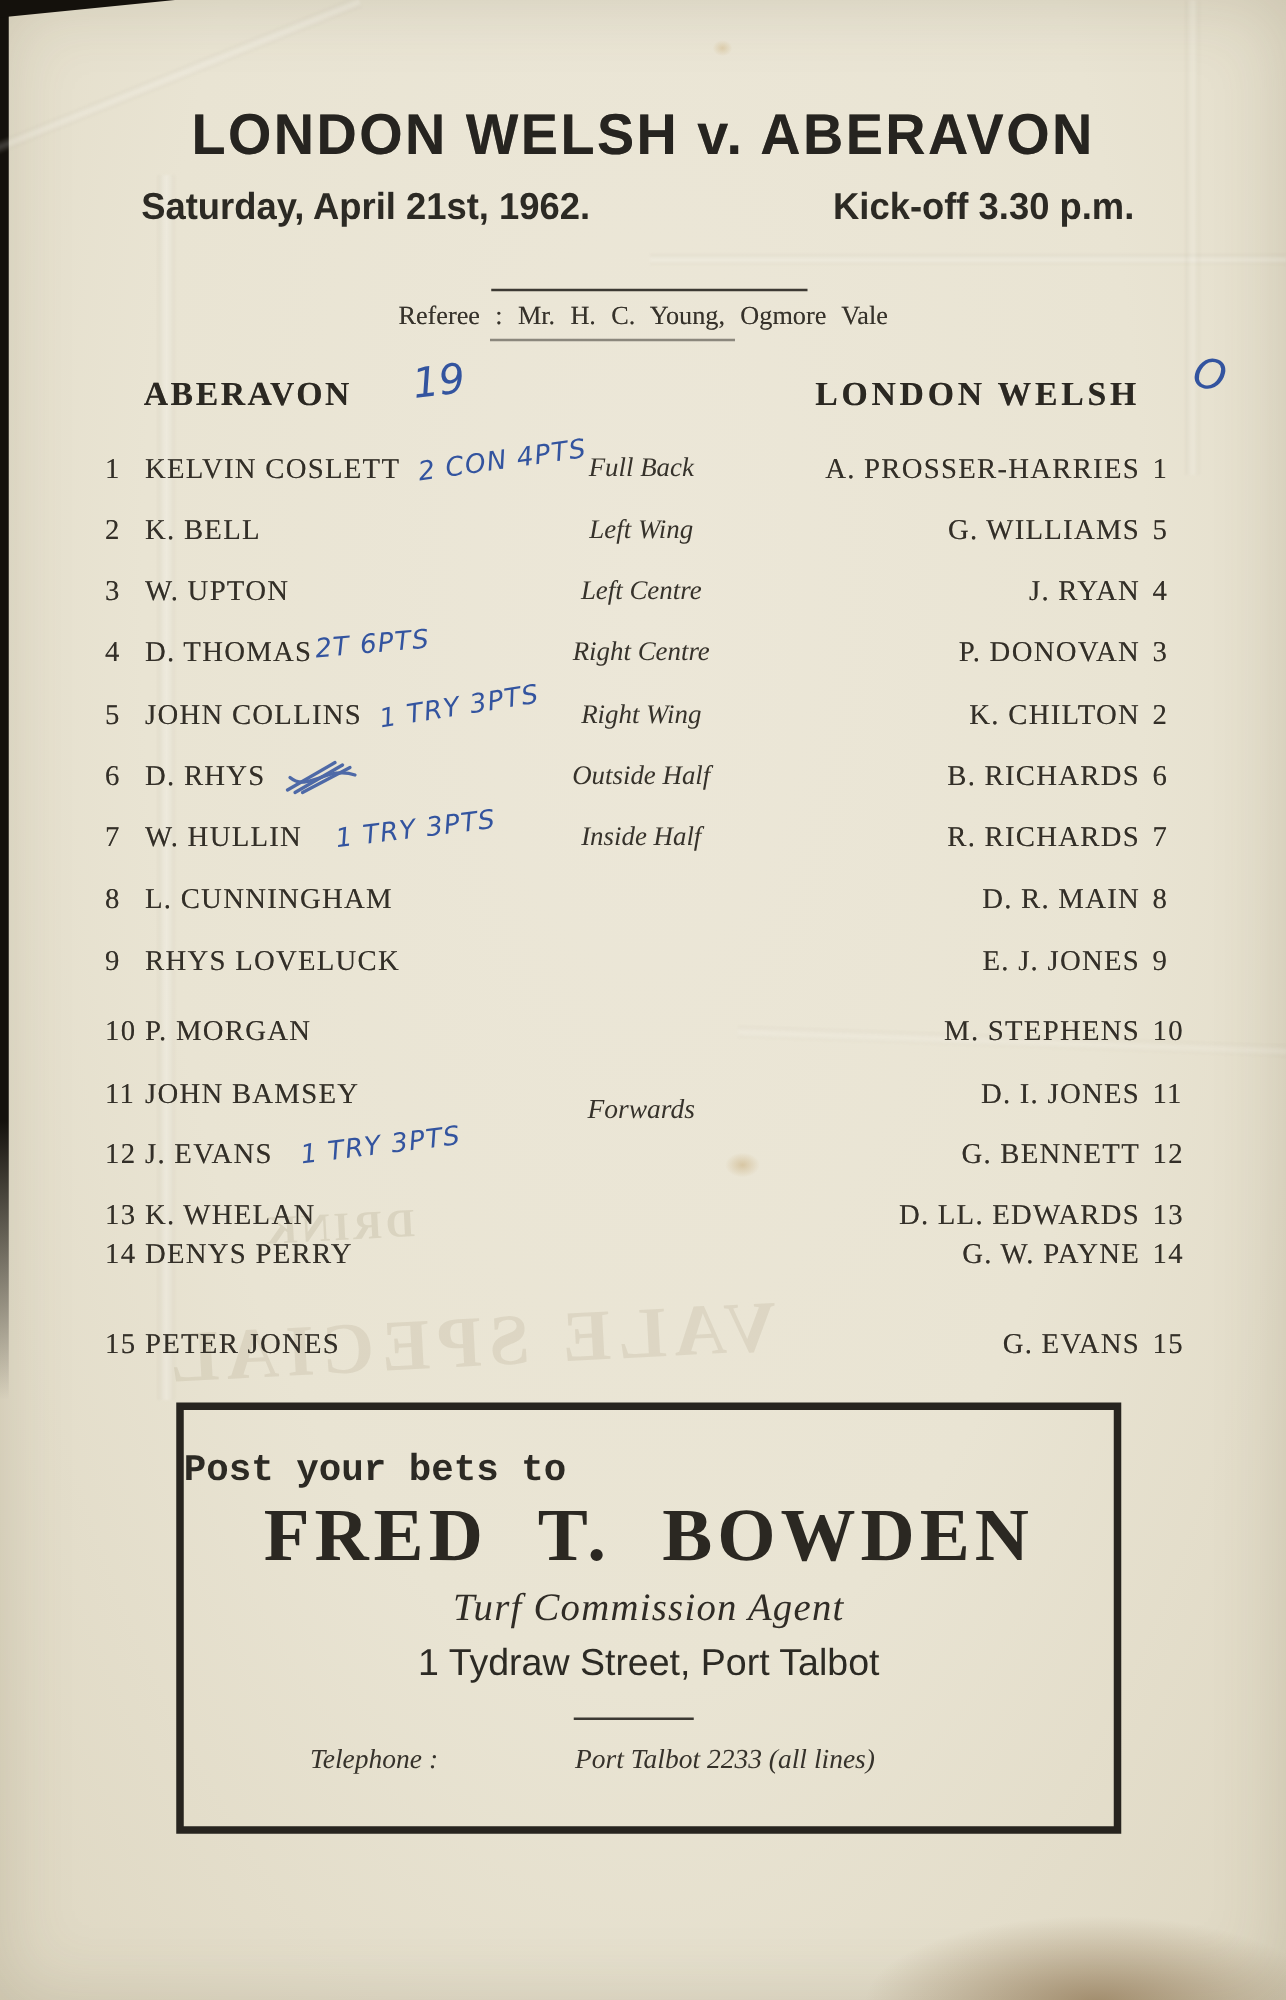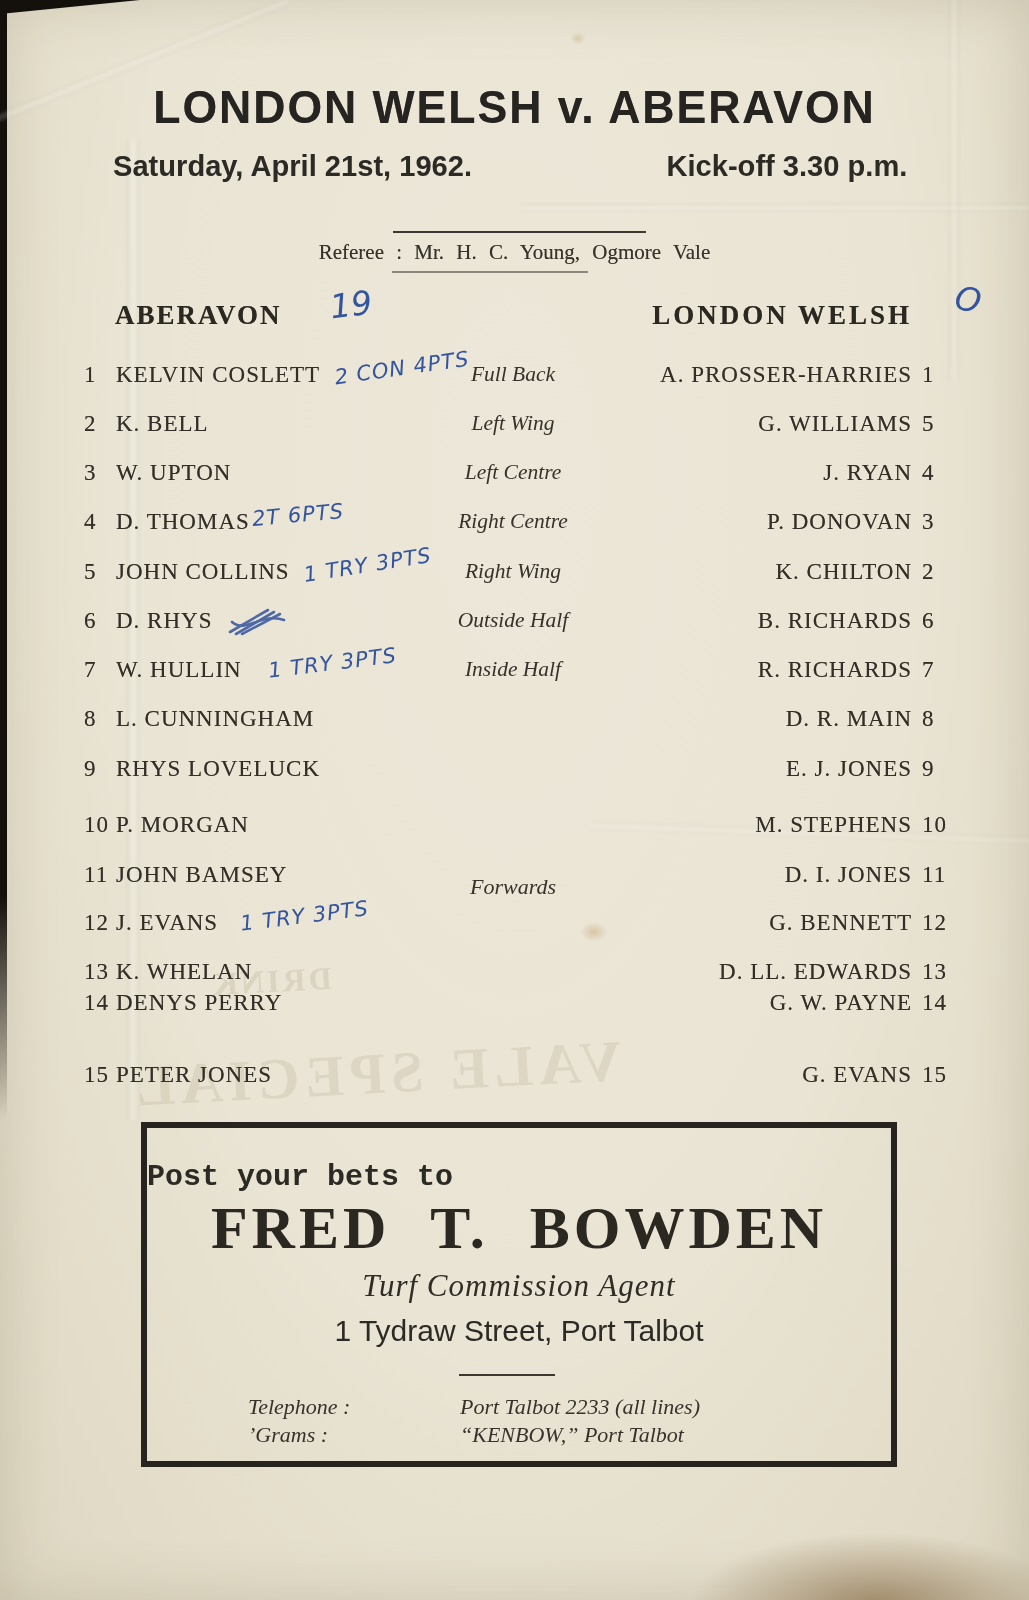--- a/index.html
+++ b/index.html
@@ -281,18 +281,14 @@
   <div class="advert">
     <div class="ad-tagline">Post your bets to</div>
     <div class="ad-name">FRED T. BOWDEN</div>
     <div class="ad-role">Turf Commission Agent</div>
     <div class="ad-address">1 Tydraw Street, Port Talbot</div>
     <div class="ad-divider"></div>
     <div class="ad-contact ad-phone">
       <span class="lbl">Telephone :</span>
       <span class="val">Port Talbot 2233 (all lines)</span>
     </div>
-    <div class="ad-contact ad-grams">
-      <span class="lbl">’Grams :</span>
-      <span class="val">“KENBOW,” Port Talbot</span>
-    </div>
   </div>
 </div>
 
 </body></html>

